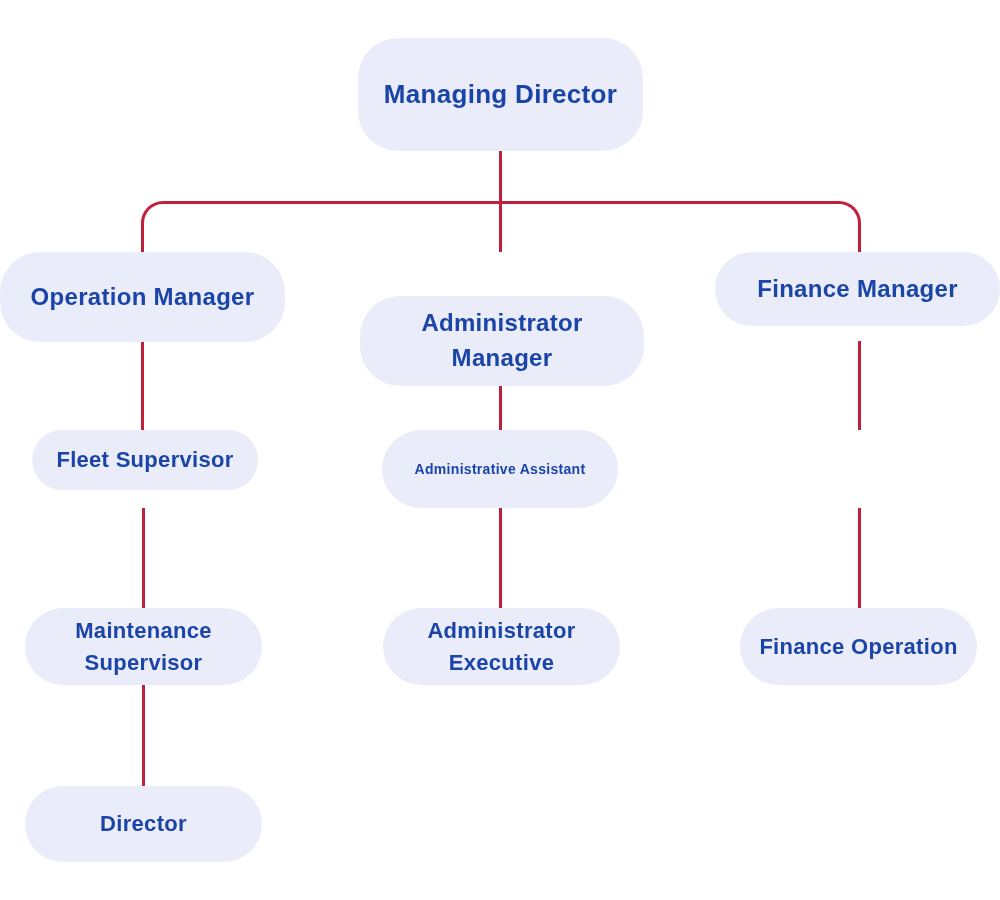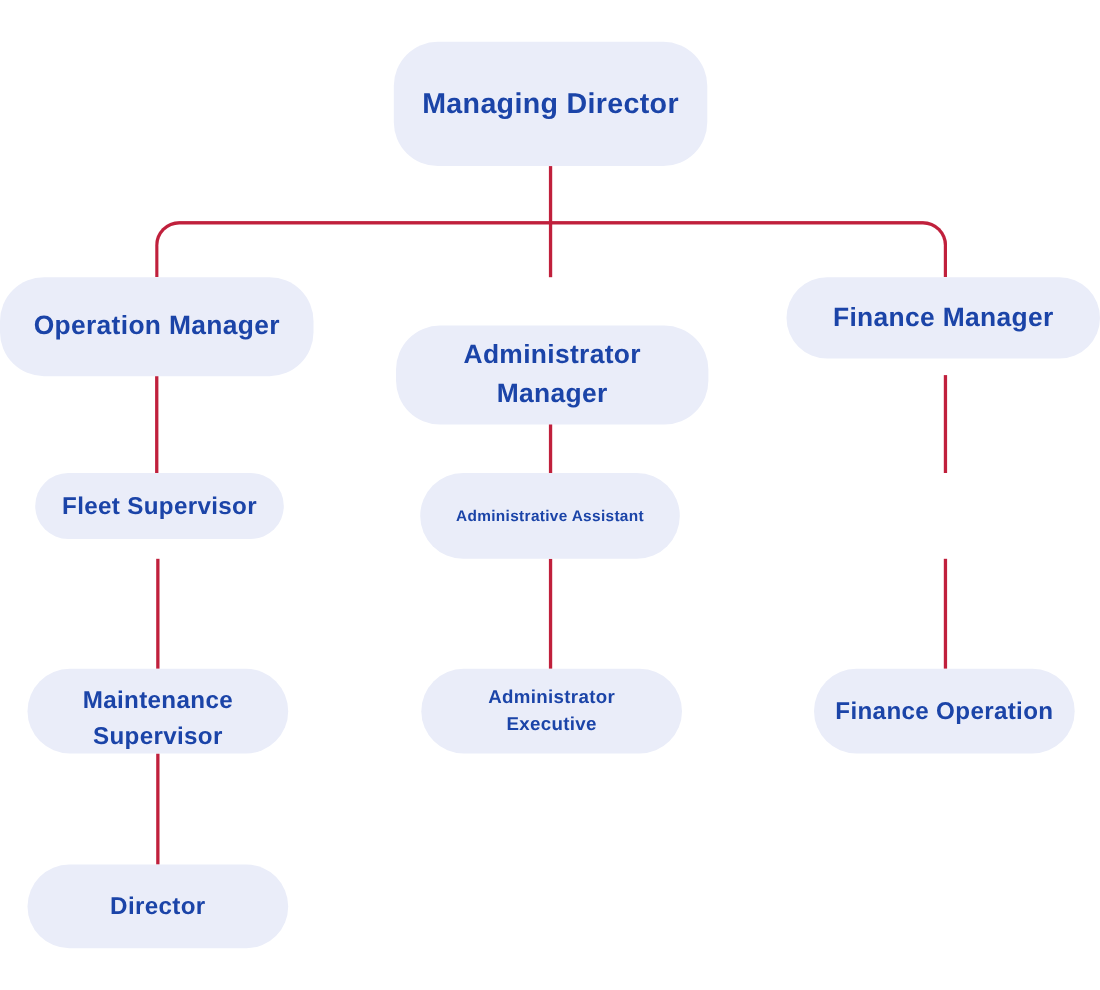--- a/index.html
+++ b/index.html
@@ -46,22 +46,22 @@
     background: transparent;
   }
   
   .n-md  { left: 358px; top: 38px;  width: 285px; height: 113px; font-size: 26px; justify-content: center; }
   .n-op  { left: 0px;   top: 252px; width: 285px; height: 90px;  font-size: 24px; }
   .n-am  { left: 360px; top: 252px; width: 284px; height: 90px;  font-size: 24px; margin-top: 44px; }
   .n-fm  { left: 715px; top: 252px; width: 285px; height: 74px;  font-size: 24px; }
   .n-fs  { left: 32px;  top: 430px; width: 226px; height: 60px;  font-size: 22px; border-radius: 39px; }
   .n-aa  { left: 382px; top: 430px; width: 236px; height: 78px;  font-size: 14px; border-radius: 39px; }
   .n-fcc { left: 740px; top: 430px; width: 242px; height: 78px;  font-size: 22px; border-radius: 39px; }
-  .n-ms  { left: 25px;  top: 608px; width: 237px; height: 77px;  font-size: 22px; border-radius: 39px; align-items: flex-end; }
-  .n-ae  { left: 383px; top: 608px; width: 237px; height: 77px;  font-size: 17px; border-radius: 39px; }
+  .n-ms  { left: 25px;  top: 608px; width: 237px; height: 77px;  font-size: 22px; border-radius: 39px; }
+  .n-ae  { left: 383px; top: 608px; width: 237px; height: 77px;  font-size: 22px; border-radius: 39px; }
   .n-fe  { left: 740px; top: 608px; width: 237px; height: 77px;  font-size: 22px; border-radius: 39px; }
   .n-dr  { left: 25px;  top: 786px; width: 237px; height: 76px;  font-size: 22px; border-radius: 38px; }
   
   .c-root    { left: 499px; top: 151px; height: 101px; }
   .c-bracket { left: 141px; top: 201px; width: 720px; height: 51px; }
   .c-op-fs   { left: 141px; top: 341px; height: 89px; }
   .c-fs-ms   { left: 142px; top: 508px; height: 100px; }
   .c-ms-dr   { left: 142px; top: 685px; height: 101px; }
   .c-am-aa   { left: 499px; top: 341px; height: 89px; }
   .c-aa-ae   { left: 499px; top: 508px; height: 100px; }

